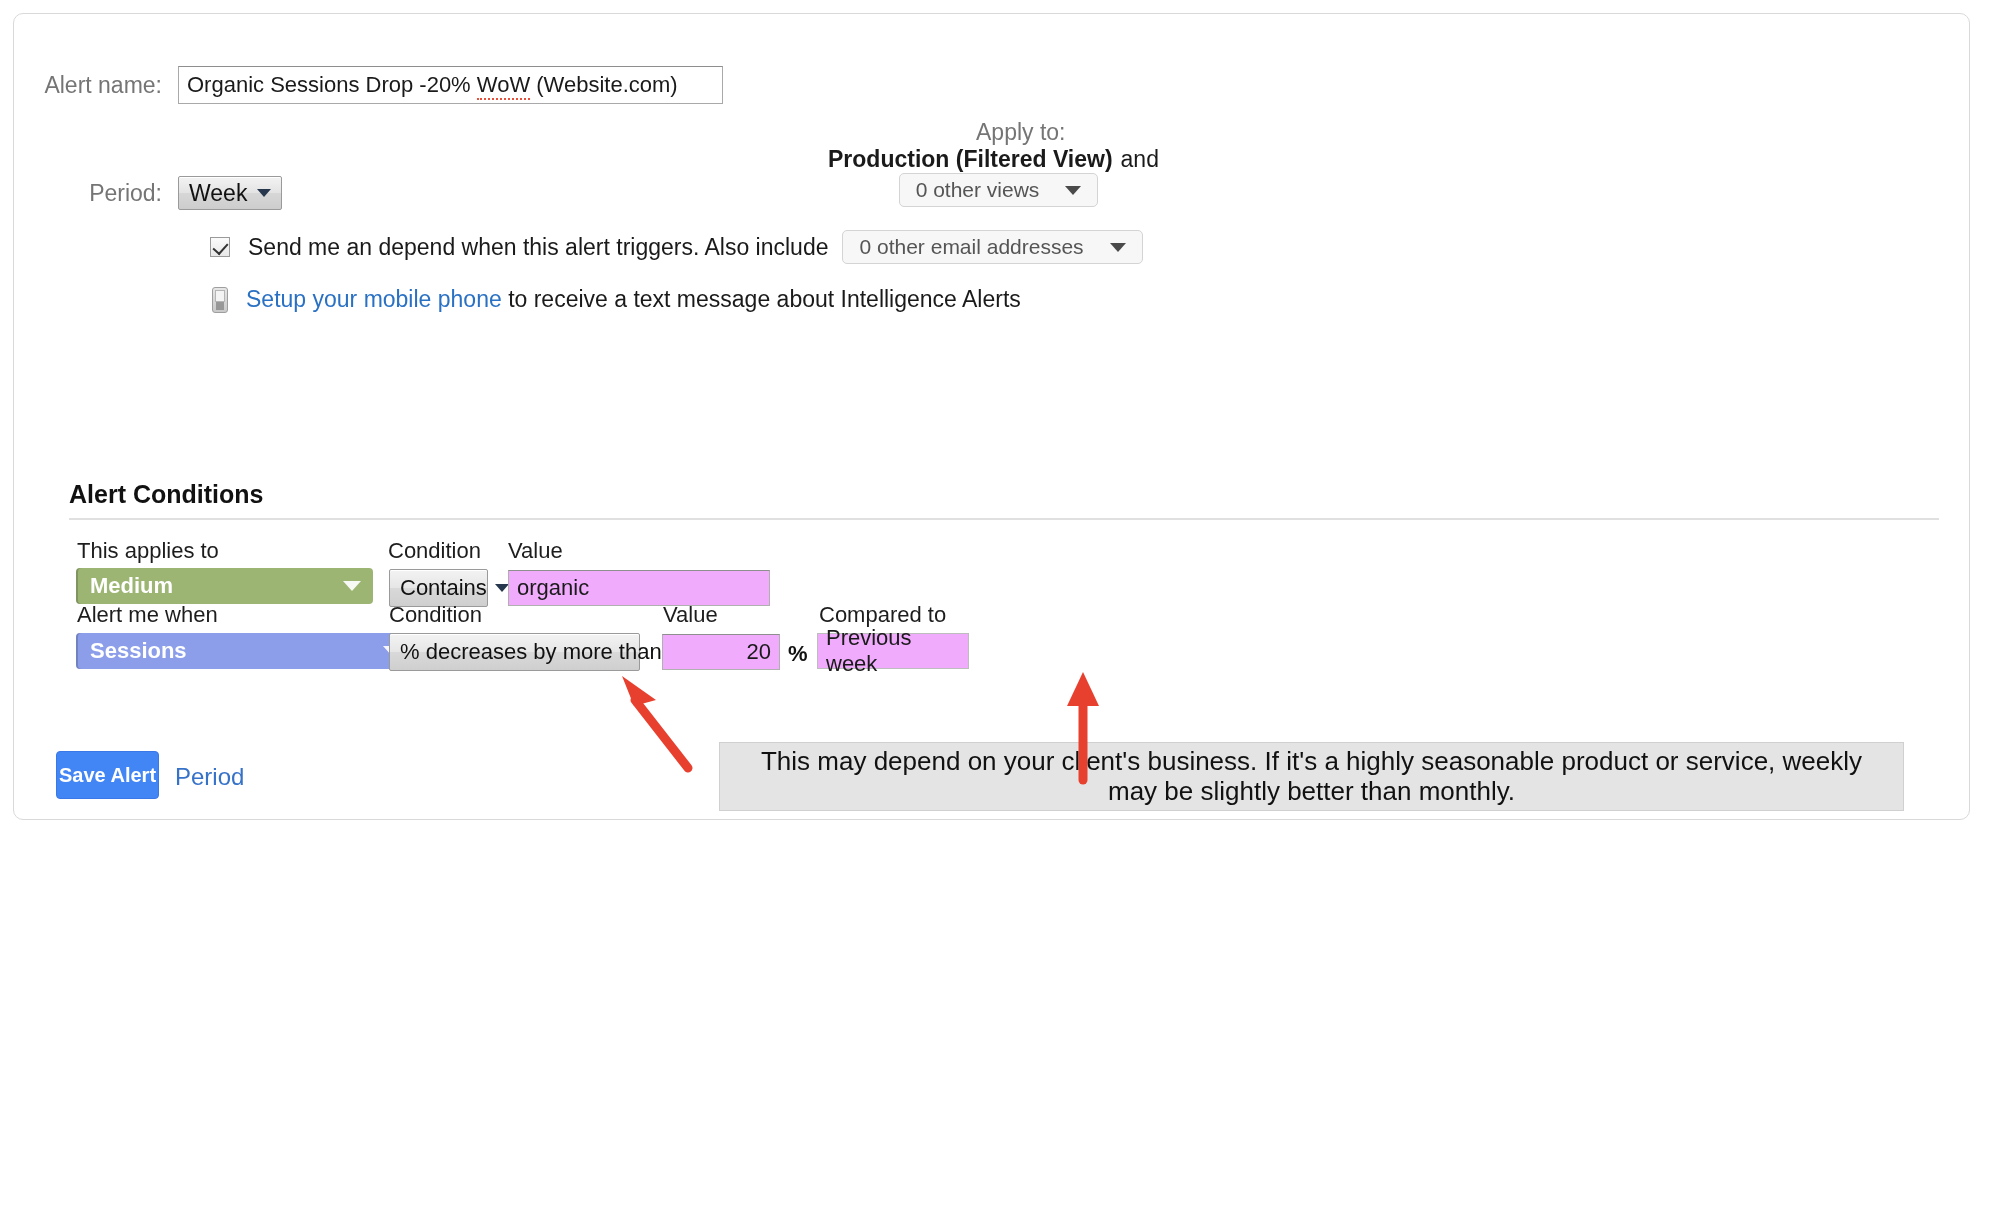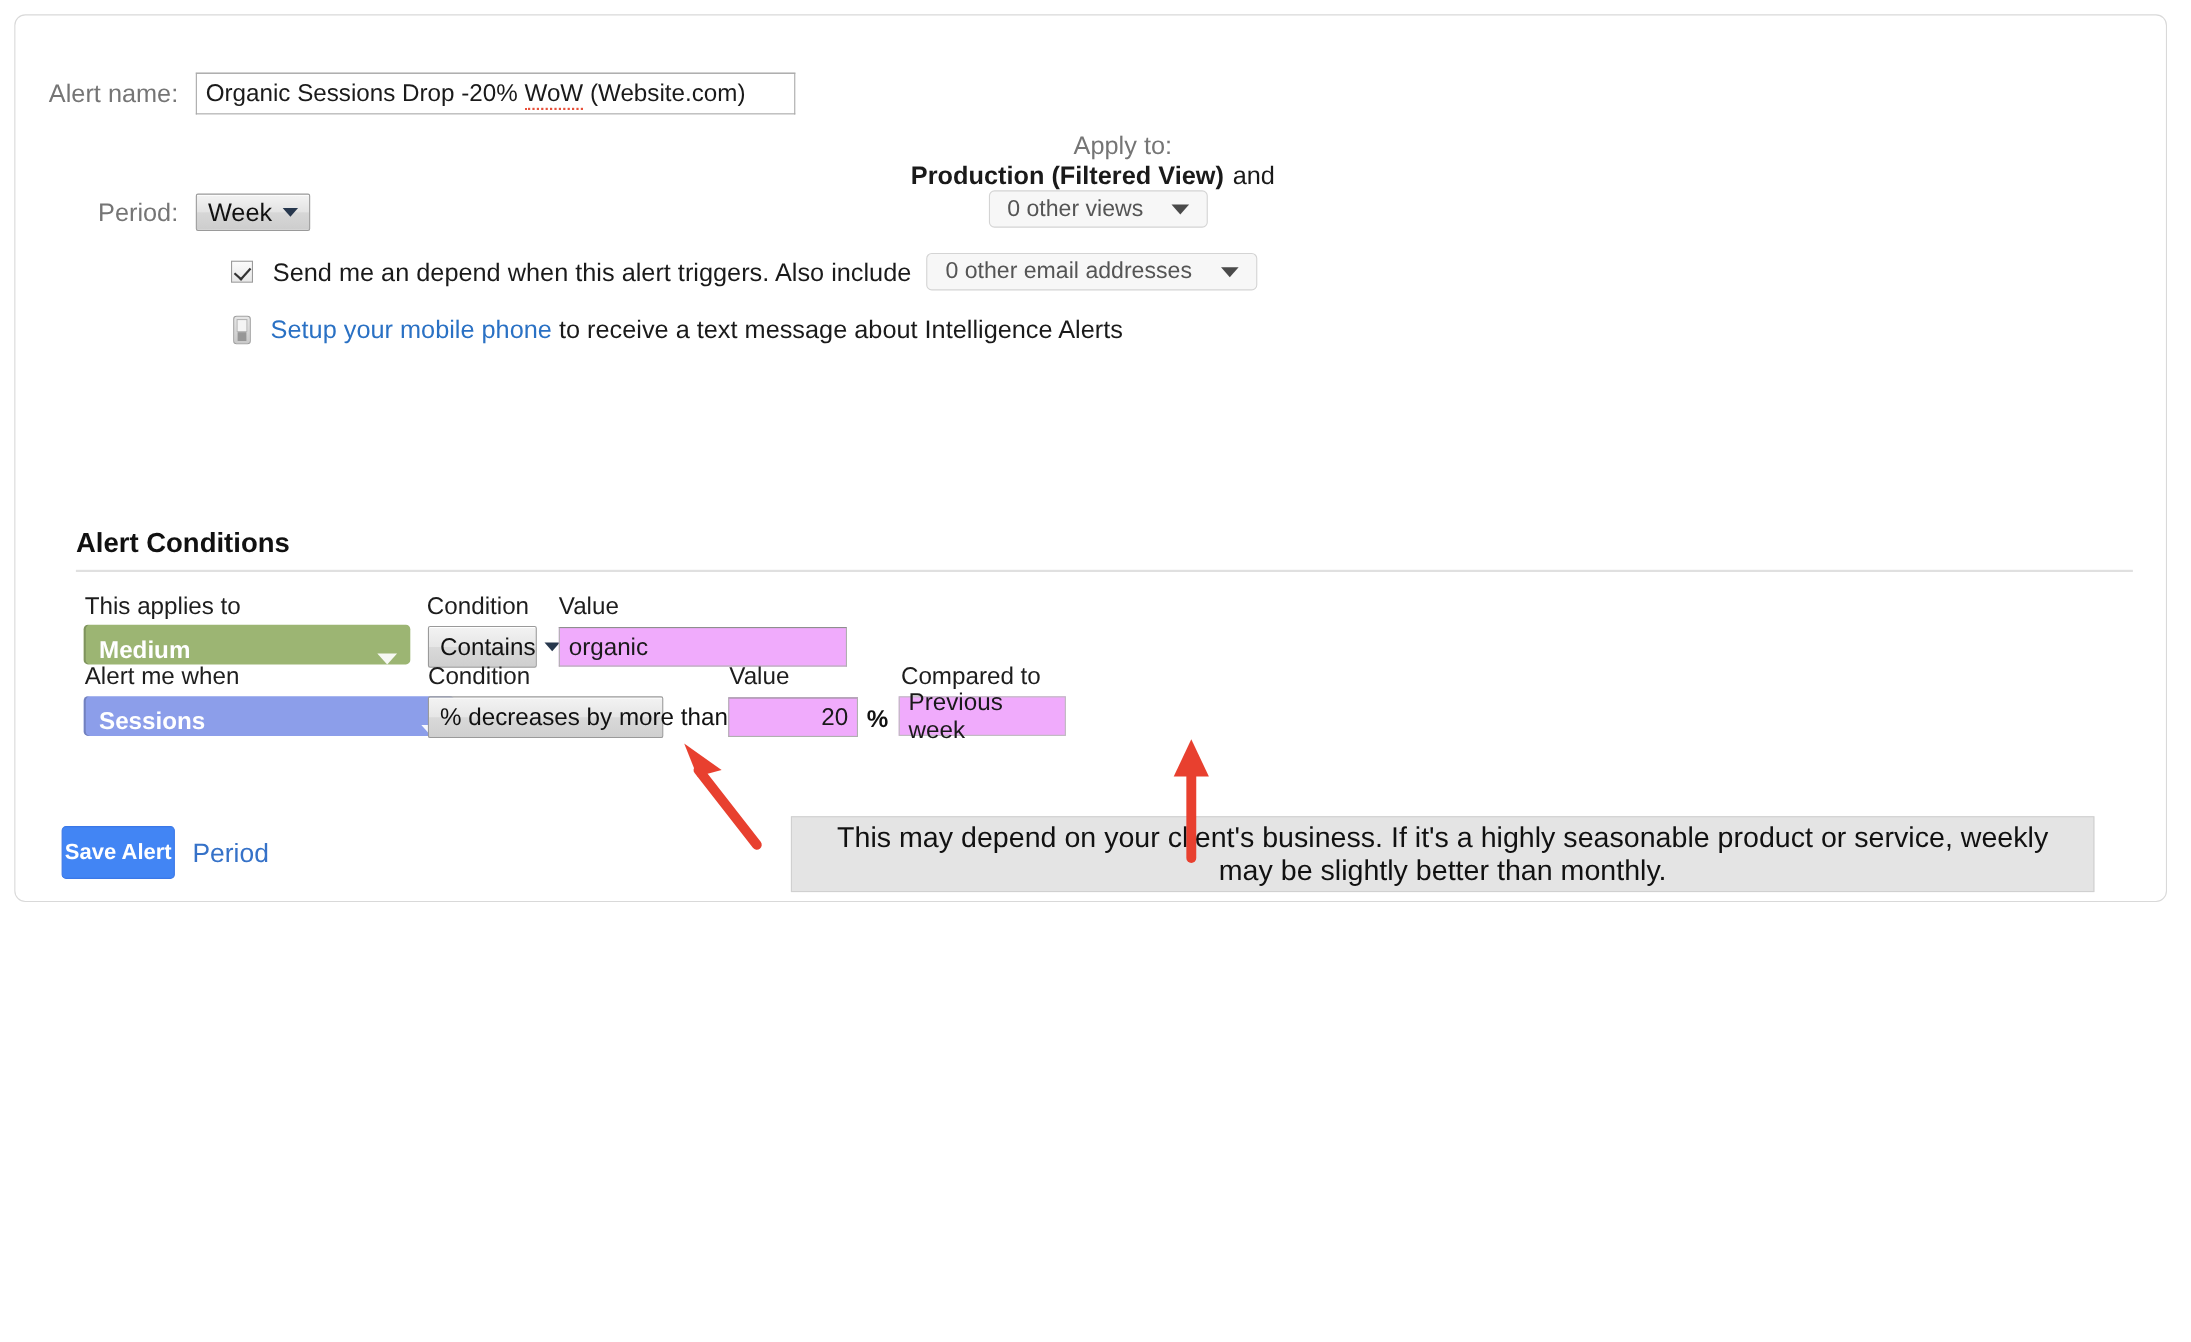--- a/index.html
+++ b/index.html
@@ -217,21 +217,21 @@
     color: #1d1d1d;
     white-space: nowrap;
   }
 
   
   .metric-select {
     position: absolute;
     height: 36px;
     border-radius: 4px;
     display: flex;
-    align-items: flex-end;
+    align-items: center;
     justify-content: space-between;
     padding: 0 12px 0 14px;
     font-size: 22px;
     font-weight: bold;
     color: #ffffff;
     cursor: pointer;
     box-shadow: inset 2px 0 0 rgba(0,0,0,.18);
   }
   .tri-white {
     width: 0; height: 0;
@@ -407,21 +407,21 @@
 
     <div class="col-label" style="left:63px; top:588px;">Alert me when</div>
     <div class="col-label" style="left:375px; top:588px;">Condition</div>
     <div class="col-label" style="left:649px; top:588px;">Value</div>
     <div class="col-label" style="left:805px; top:588px;">Compared to</div>
 
     <div class="metric-select" style="left:62px; top:619px; width:337px; background:#8c9eea;">
       <span>Sessions</span>
       <span class="tri-white"></span>
     </div>
-    <div class="abs-classic" style="left:375px; top:619px; width:214px;">
+    <div class="abs-classic" style="left:375px; top:619px; width:251px;">
       <span>% decreases by more than</span>
       <span class="tri-navy" style="margin-left:10px;"></span>
     </div>
     <div class="abs-input right" style="left:648px; top:620px; width:118px;">
       <span>20</span>
     </div>
     <div class="pct" style="left:774px; top:627px;">%</div>
     <div class="abs-input" style="left:803px; top:619px; width:152px; justify-content:center; border-color:#bdbdbd; border-top-color:#bdbdbd;">
       <span>Previous week</span>
     </div>

